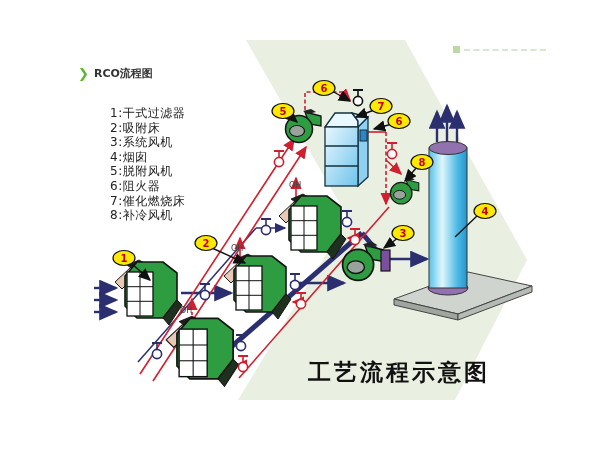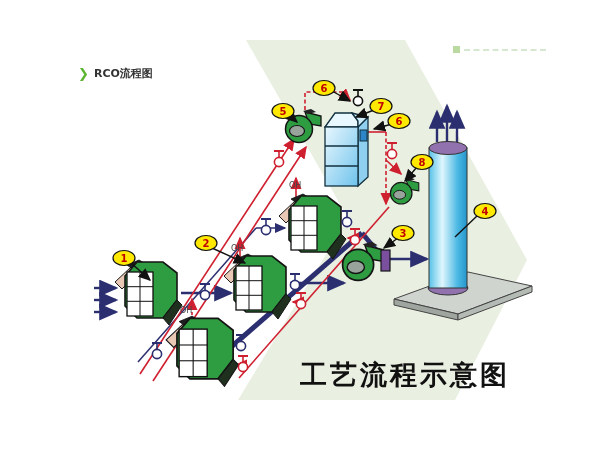--- a/index.html
+++ b/index.html
@@ -12,22 +12,22 @@
   .hdr{
     position:absolute;left:78px;top:66px;display:flex;align-items:center;gap:5px;
     font-size:11px;font-weight:bold;color:#333;
   }
   .hdr .chev{color:#5cb531;font-size:13px;font-weight:bold;line-height:1;}
   .legend{
     position:absolute;left:110px;top:106px;
     font-size:12px;line-height:14.6px;color:#222;letter-spacing:0.5px;
   }
   .title{
-    position:absolute;left:300px;top:357px;
-    font-size:27px;font-weight:bold;color:#111;letter-spacing:3px;
+    position:absolute;left:308px;top:357px;
+    font-size:23px;font-weight:bold;color:#111;letter-spacing:3px;
   }
   .wm{
     position:absolute;left:453px;top:46px;display:flex;align-items:center;gap:4px;opacity:.5;
   }
   .wm .sq{width:7px;height:7px;background:#7ab648;}
   .wm .dash{width:82px;border-top:2px dashed rgba(110,170,90,.55);}
   .callout-num{font-size:10px;font-weight:bold;fill:#c00000;}
   .oh{font-size:8px;fill:#444;}
 </style>
 </head>
@@ -225,16 +225,26 @@
   <div class="hdr">
     <span class="chev">❯</span>
     <span>RCO流程图</span>
   </div>
 
   <div class="wm">
     <span class="sq"></span>
     <span class="dash"></span>
   </div>
 
+  <div class="legend">
+    <div>1:干式过滤器</div>
+    <div>2:吸附床</div>
+    <div>3:系统风机</div>
+    <div>4:烟囱</div>
+    <div>5:脱附风机</div>
+    <div>6:阻火器</div>
+    <div>7:催化燃烧床</div>
+    <div>8:补冷风机</div>
+  </div>
 
   <div class="title">工艺流程示意图</div>
 
 </div>
 
 </body></html>

